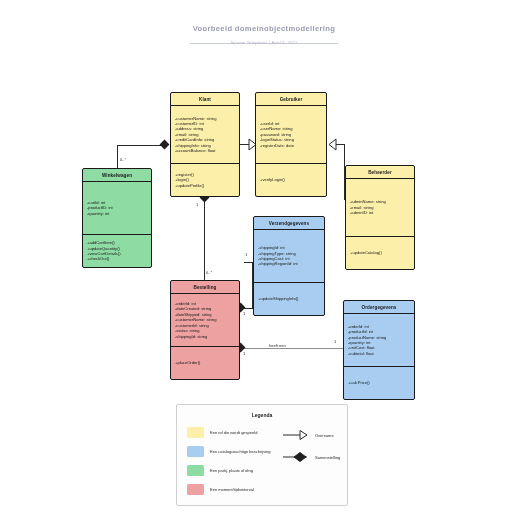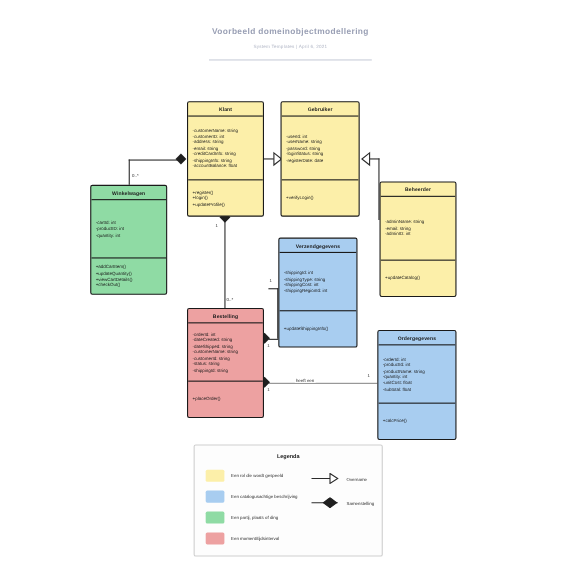--- a/index.html
+++ b/index.html
@@ -23,21 +23,21 @@
     position: absolute;
     left: 190px;
     top: 24px;
     width: 148px;
     text-align: center;
     font-size: 7.6px;
     font-weight: bold;
     color: #9aa0b5;
     letter-spacing: 0.35px;
     border-bottom: 1px solid #c9cdd9;
-    padding-bottom: 21px;
+    padding-bottom: 10px;
   }
   .doc-sub {
     position: absolute;
     left: 190px;
     top: 40px;
     width: 148px;
     text-align: center;
     font-size: 4.2px;
     color: #b2b7c6;
     letter-spacing: 0.2px;

